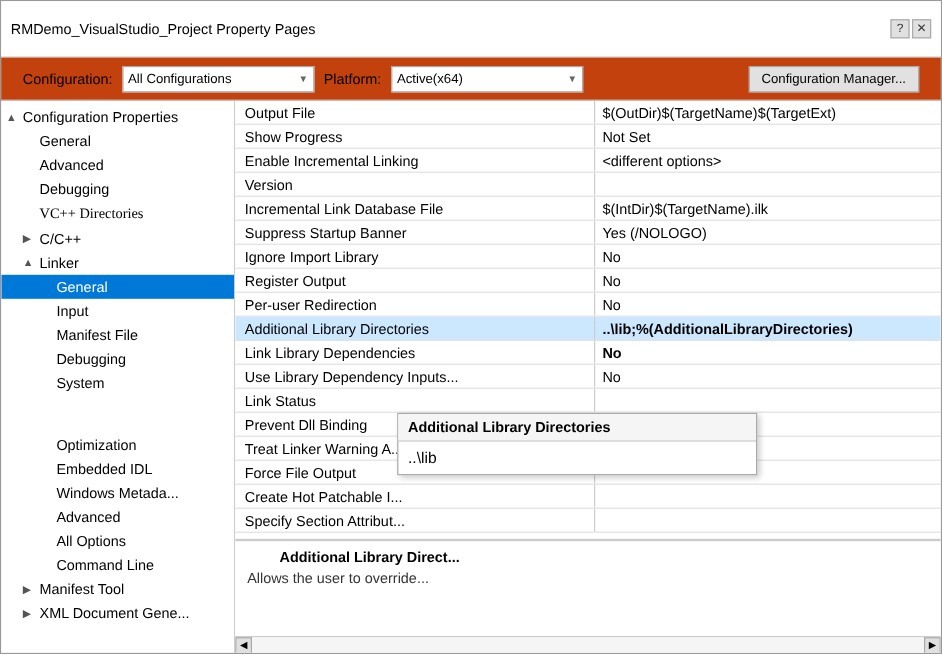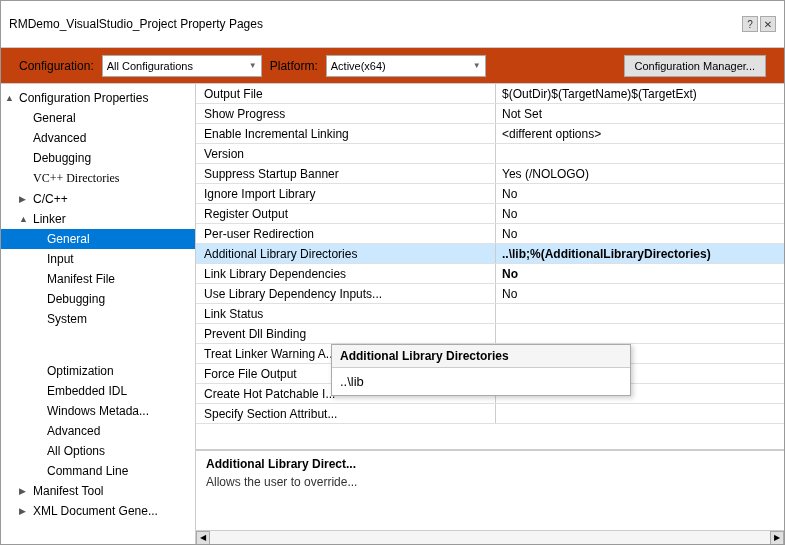--- a/index.html
+++ b/index.html
@@ -197,20 +197,21 @@
       height: 80px;
       border-top: 1px solid #ccc;
       padding: 6px 10px;
       background: #fff;
       font-size: 12px;
     }
     .desc-title {
       font-weight: bold;
       font-size: 12px;
       margin-bottom: 4px;
+      margin-left: 27px;
     }
     .desc-text {
       font-size: 12px;
       color: #333;
     }
     
     .h-scroll {
       height: 14px;
       background: #f0f0f0;
       border-top: 1px solid #ccc;
@@ -398,20 +399,24 @@
           </div>
           <div class="prop-row">
             <div class="prop-name">Enable Incremental Linking</div>
             <div class="prop-value">&lt;different options&gt;</div>
           </div>
           <div class="prop-row">
             <div class="prop-name">Version</div>
             <div class="prop-value"></div>
           </div>
           <div class="prop-row">
+            <div class="prop-name">Incremental Link Database File</div>
+            <div class="prop-value">$(IntDir)$(TargetName).ilk</div>
+          </div>
+          <div class="prop-row">
             <div class="prop-name">Suppress Startup Banner</div>
             <div class="prop-value">Yes (/NOLOGO)</div>
           </div>
           <div class="prop-row">
             <div class="prop-name">Ignore Import Library</div>
             <div class="prop-value">No</div>
           </div>
           <div class="prop-row">
             <div class="prop-name">Register Output</div>
             <div class="prop-value">No</div>

